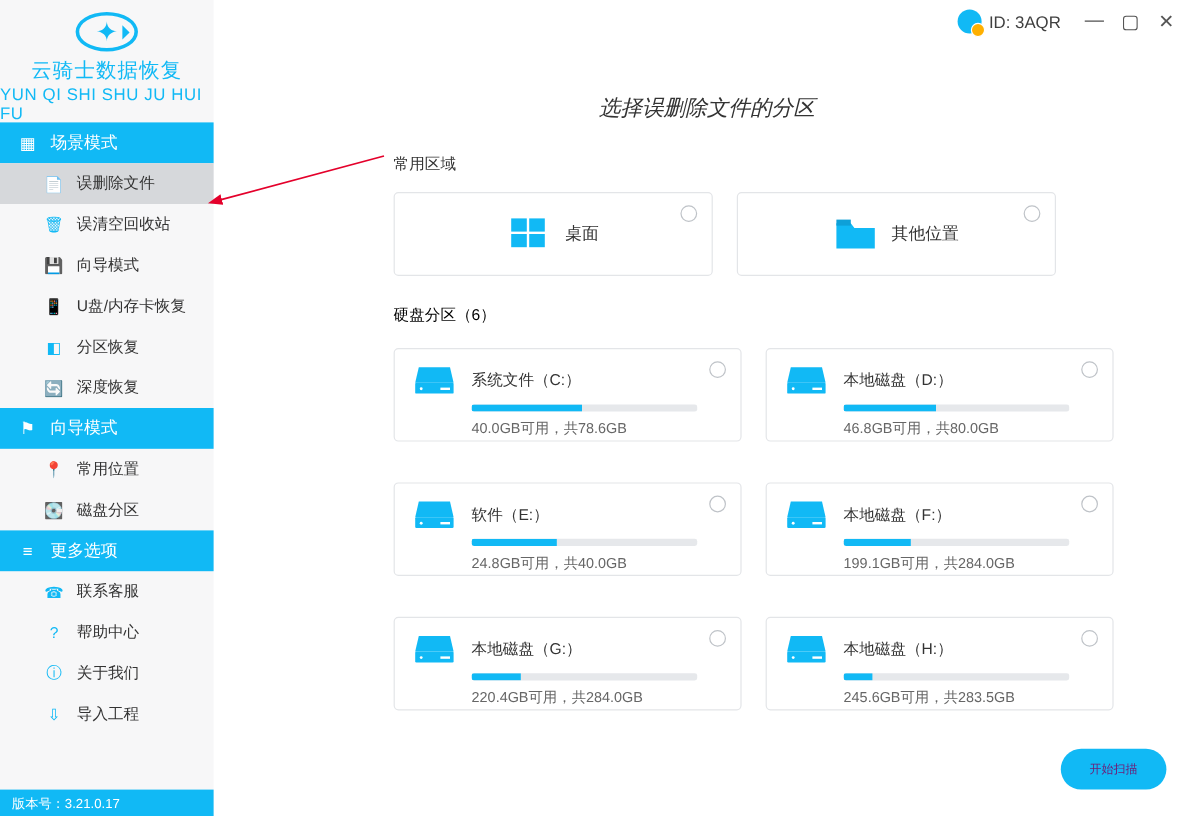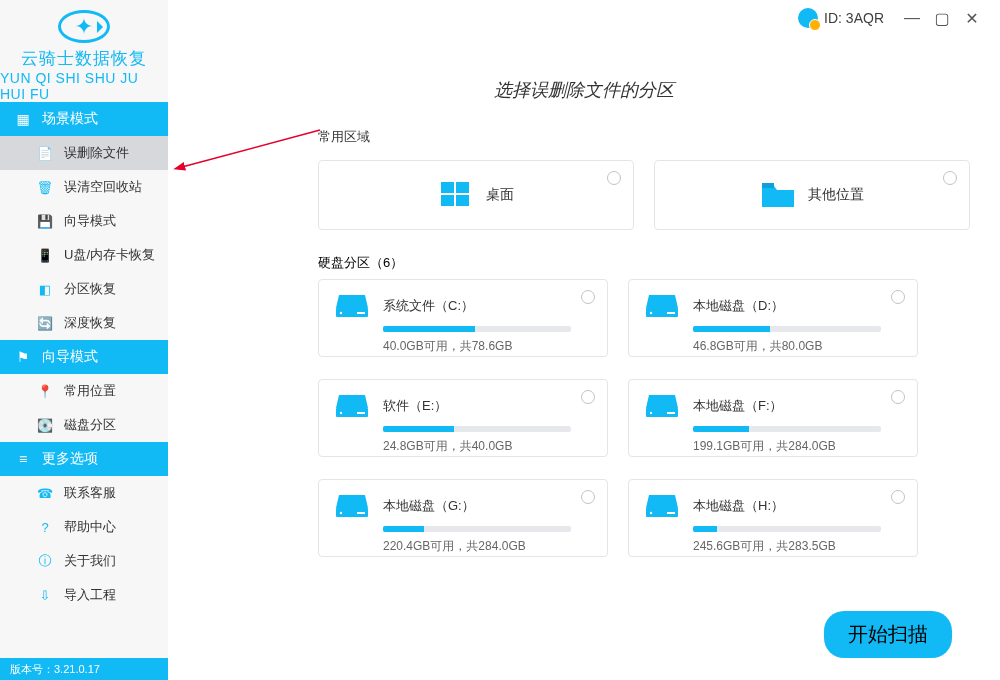--- a/index.html
+++ b/index.html
@@ -27,38 +27,38 @@
 .titlebar .id-badge { display:flex; align-items:center; gap:6px; color:#404040; font-size:14px;}
 .id-icon { width:20px; height:20px; background:#11b9f5; border-radius:50%; position:relative; display:inline-block;}
 .id-icon::after{content:""; position:absolute; right:-3px; bottom:-3px; width:10px; height:10px; background:#ffb000; border-radius:50%; border:1px solid #fff;}
 .winbtns { display:flex; align-items:center; gap:10px; color:#555; font-size:16px;}
 .winbtn { width:20px; height:20px; display:inline-flex; align-items:center; justify-content:center; cursor:pointer;}
 
 .main-title { text-align:center; font-size:18px; color:#333; margin-top:78px;font-style:italic;}
 .section-label { font-size:13px; color:#333; margin-top:26px; margin-left:120px;}
 
 .card-row { display:flex; gap:20px; margin-top:14px; margin-left:120px;}
-.big-card { width:316px; height:70px; border:1px solid #e3e5e8; border-radius:4px; display:flex; align-items:center; justify-content:center; gap:14px; position:relative; cursor:pointer;}
+.big-card { width:266px; height:70px; border:1px solid #e3e5e8; border-radius:4px; display:flex; align-items:center; justify-content:center; gap:14px; position:relative; cursor:pointer;}
 .radio { position:absolute; top:10px; right:12px; width:14px; height:14px; border:1px solid #bfc3c8; border-radius:50%;}
 .big-icon { width:34px; height:34px; display:flex; align-items:center; justify-content:center;}
 .big-label { font-size:14px; color:#333;}
 
 .partition-label { font-size:13px; color:#000000; margin-top:24px; margin-left:120px;}
-.partition-grid { margin-top:7px; margin-left:120px; display:grid; grid-template-columns: 290px 290px; gap:22px 20px;}
+.partition-grid { margin-top:18px; margin-left:120px; display:grid; grid-template-columns: 290px 290px; gap:34px 20px;}
 .part-card { border:1px solid #e3e5e8; border-radius:4px; padding:12px 14px 10px 16px; position:relative; cursor:pointer; height:78px;}
 .part-card .radio { top:10px; right:12px;}
 .part-top { display:flex; align-items:center; gap:14px;}
 .disk-icon { width:34px; height:28px; display:flex; align-items:center; justify-content:center;}
 .disk-svg { width:34px; height:26px;}
 .part-name { font-size:13px; color:#333;}
 .bar { height:6px; background:#e6e8eb; border-radius:2px; margin-top:6px; margin-left:48px; margin-right:22px; overflow:hidden;}
 .bar-fill { height:100%; background:#11b9f5;}
 .part-info { font-size:12px; color:#666; margin-top:6px; margin-left:48px;}
 
-.scan-btn { position:absolute; right:48px; bottom:22px; background:#11b9f5; color:#000000; font-size:20px; padding:10px 24px; border:none; border-radius:20px; cursor:pointer;}
+.scan-btn { position:absolute; right:28px; bottom:22px; background:#11b9f5; color:#701a75; font-size:10px; padding:10px 24px; border:none; border-radius:20px; cursor:pointer;}
 
 
 .arrow-svg { position:absolute; left:170px; top:125px; pointer-events:none;}
 
 svg { display:block; }
 </style>
 </head>
 <body>
 
 <div class="sidebar">

